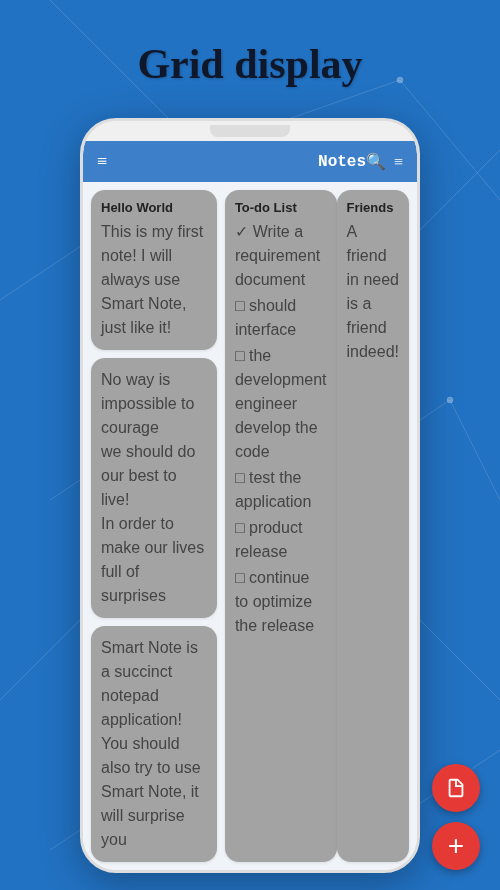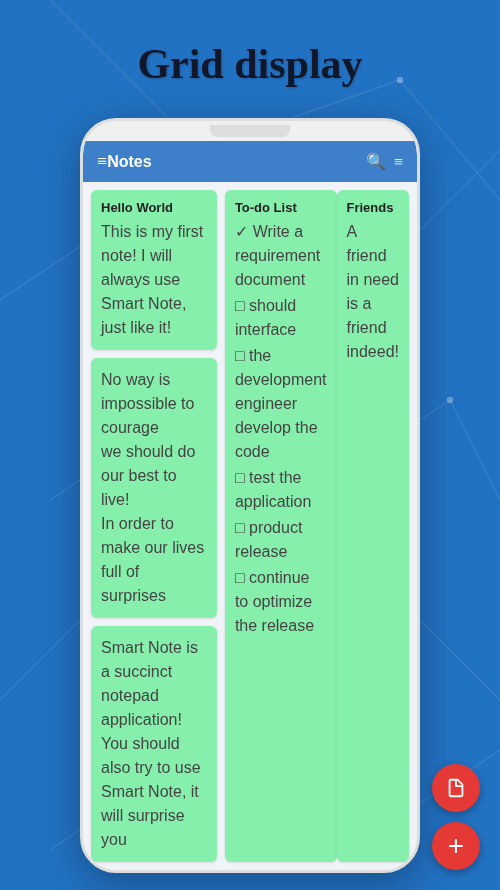--- a/index.html
+++ b/index.html
@@ -83,46 +83,46 @@
     .app-header {
       background: #3E7FCA;
       padding: 10px 14px;
       display: flex;
       align-items: center;
       justify-content: space-between;
     }
 
     .header-title {
       color: white;
-      font-family: Liberation Sans, sans-serif;
+      font-family: Liberation Mono, monospace;
       font-size: 16px;
       font-weight: bold;
       flex: 1;
-      text-align: left;
+      text-align: right;
     }
 
     .header-icon {
       color: white;
       font-size: 18px;
       cursor: pointer;
     }
 
     
     .notes-grid {
       display: grid;
       grid-template-columns: 1fr 1fr;
       gap: 8px;
       padding: 8px;
       background: #f0f4f8;
       min-height: 520px;
     }
 
     .note-card {
-      background: #86efac;
-      border-radius: 6px;
+      background: #a3a3a3;
+      border-radius: 14px;
       padding: 10px;
       box-shadow: 0 1px 3px rgba(0,0,0,0.1);
     }
 
     .note-title {
       font-family: Arial, sans-serif;
       font-size: 13px;
       font-weight: bold;
       color: #222;
       margin-bottom: 5px;

